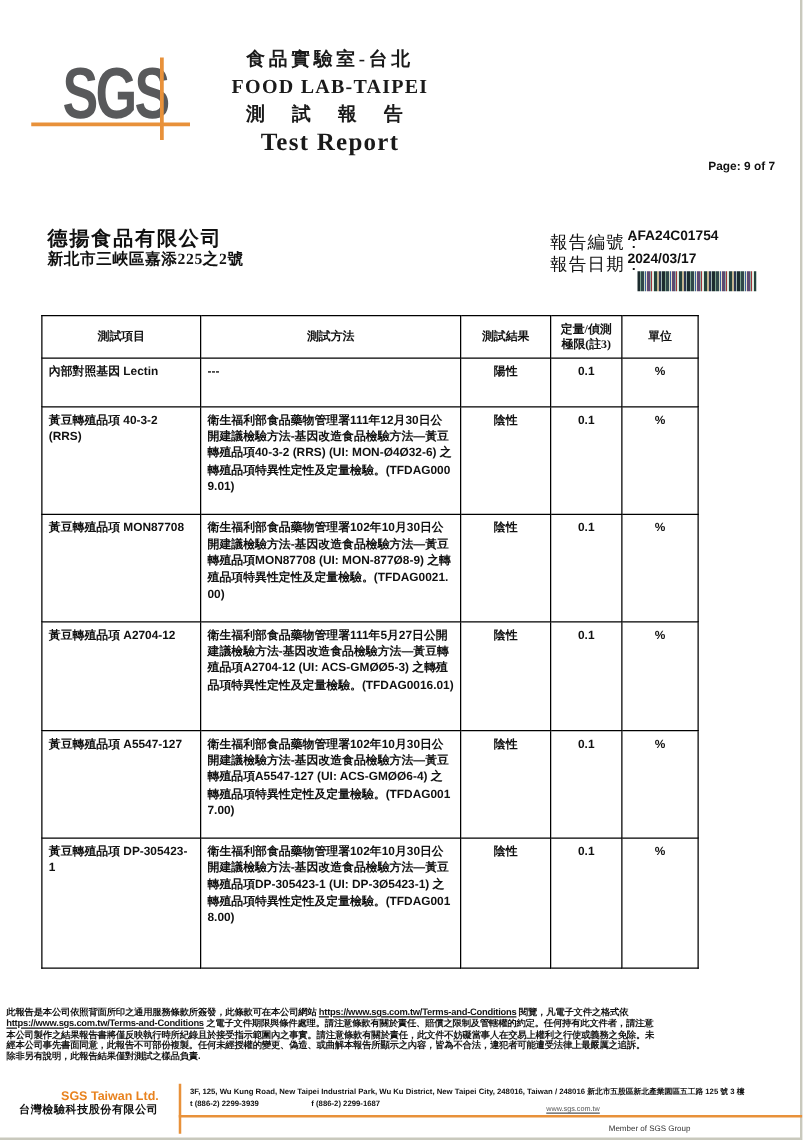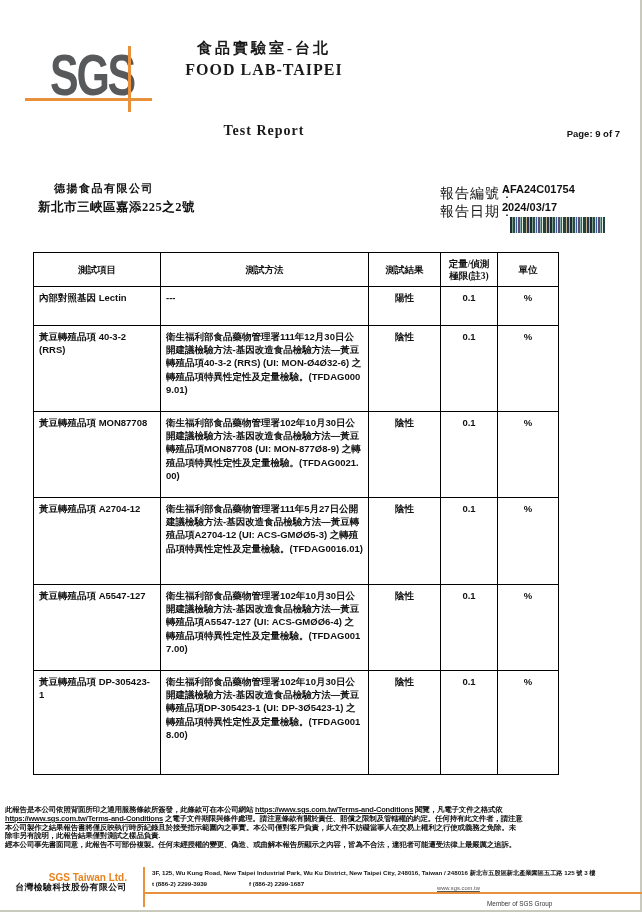--- a/index.html
+++ b/index.html
@@ -16,25 +16,25 @@
     transform:scaleX(0.74); transform-origin:left top; }
   .logo-hline { position:absolute; left:25px; top:98px; width:127px; height:3px; background:#E8913A; }
   .logo-vline { position:absolute; left:128px; top:46px; width:3px; height:66px; background:#E8913A; }
   
   .titleblock { position:absolute; left:114px; top:37px; width:300px; text-align:center;
     font-family:"Liberation Serif", serif; font-weight:700; color:#1a1a1a; }
   .titleblock .t { height:22px; line-height:22px; }
   .t-zh1 { font-size:15px; letter-spacing:3px; }
   .t-en1 { font-size:16px; letter-spacing:1px; }
   .t-zh2 { font-size:15px; letter-spacing:9px; }
-  .t-en2 { font-size:14px; letter-spacing:1px;margin-top:39px; }
+  .t-en2 { font-size:20px; letter-spacing:1px; }
   .pagelabel { position:absolute; right:22px; top:128px; font-size:9.5px; font-weight:600; }
   
-  .client-name { position:absolute; left:54px; top:181px; font-family:Liberation Sans, sans-serif;
-    font-weight:700; font-size:11px; letter-spacing:1.5px; }
+  .client-name { position:absolute; left:38px; top:181px; font-family:Liberation Sans, sans-serif;
+    font-weight:700; font-size:16px; letter-spacing:1.5px; }
   .client-addr { position:absolute; left:38px; top:199px; font-family:"Liberation Serif",serif;
     font-weight:700; font-size:12.5px; letter-spacing:0.5px; }
   .ri-label { position:absolute; font-family:"Liberation Serif",serif; font-weight:400; font-size:14px; letter-spacing:1px; }
   .ri-value { position:absolute; font-weight:700; font-size:11px; }
   .lbl1 { left:440px; top:185px; } .val1 { left:502px; top:183px; }
   .lbl2 { left:440px; top:203px; } .val2 { left:502px; top:201px; }
   .barcode { position:absolute; left:510px; top:217px; width:95px; height:16px;
     background:repeating-linear-gradient(90deg,
       #1c2b2e 0 2px,#7da28c 2px 3px,#30484a 3px 5px,#cdd8c4 5px 6px,#3a5f9e 6px 7px,
       #e8e3c9 7px 8px,#5c4a72 8px 10px,#88b0a8 10px 11px,#a2333a 11px 12px,#dfeadf 12px 13px,
@@ -75,20 +75,21 @@
 
 <div class="page">
 
   <div class="sgs-logo">SGS</div>
   <div class="logo-hline"></div>
   <div class="logo-vline"></div>
 
   <div class="titleblock">
     <div class="t t-zh1">食品實驗室-台北</div>
     <div class="t t-en1">FOOD LAB-TAIPEI</div>
+    <div class="t t-zh2">測 試 報 告</div>
     <div class="t t-en2">Test Report</div>
   </div>
   <div class="pagelabel">Page: 9 of 7</div>
 
   <div class="client-name">德揚食品有限公司</div>
   <div class="client-addr">新北市三峽區嘉添225之2號</div>
 
   <div class="ri-label lbl1">報告編號：</div>
   <div class="ri-value val1">AFA24C01754</div>
   <div class="ri-label lbl2">報告日期：</div>
@@ -152,23 +153,23 @@
       <td class="c-center">陰性</td>
       <td class="c-center">0.1</td>
       <td class="c-center">%</td>
     </tr>
   </tbody>
     </table>
 
   <div class="terms">
     <div class="tl"><span>此報告是本公司依照背面所印之通用服務條款所簽發，此條款可在本公司網站 </span><a class="url" href="#">https://www.sgs.com.tw/Terms-and-Conditions</a><span> 閱覽，凡電子文件之格式依</span></div>
     <div class="tl"><a class="url" href="#">https://www.sgs.com.tw/Terms-and-Conditions</a><span> 之電子文件期限與條件處理。請注意條款有關於責任、賠償之限制及管轄權的約定。任何持有此文件者，請注意</span></div>
-    <div class="tl">本公司製作之結果報告書將僅反映執行時所紀錄且於接受指示範圍內之事實。本公司僅對客戶負責，此文件不妨礙當事人在交易上權利之行使或義務之免除。未</div>
+    <div class="tl">本公司製作之結果報告書將僅反映執行時所紀錄且於接受指示範圍內之事實。請注意條款有關於責任，此文件不妨礙當事人在交易上權利之行使或義務之免除。未</div>
+    <div class="tl">經本公司事先書面同意，此報告不可部份複製。任何未經授權的變更、偽造、或曲解本報告所顯示之內容，皆為不合法，違犯者可能遭受法律上最嚴厲之追訴。</div>
     <div class="tl">除非另有說明，此報告結果僅對測試之樣品負責.</div>
-    <div class="tl">經本公司事先書面同意，此報告不可部份複製。任何未經授權的變更、偽造、或曲解本報告所顯示之內容，皆為不合法，違犯者可能遭受法律上最嚴厲之追訴。</div>
   </div>
 
   <div class="co-name-en">SGS Taiwan Ltd.</div>
   <div class="co-name-zh">台灣檢驗科技股份有限公司</div>
   <div class="co-vline"></div>
   <div class="co-addr"><span>3F, 125, Wu Kung Road, New Taipei Industrial Park, Wu Ku District, New Taipei City, 248016, Taiwan / </span><span>248016 新北市五股區新北產業園區五工路 125 號 3 樓</span></div>
   <div class="co-phones">
     <span>t (886-2) 2299-3939</span><span class="fax">f (886-2) 2299-1687</span>
   </div>
   <a class="co-web" href="#">www.sgs.com.tw</a>

